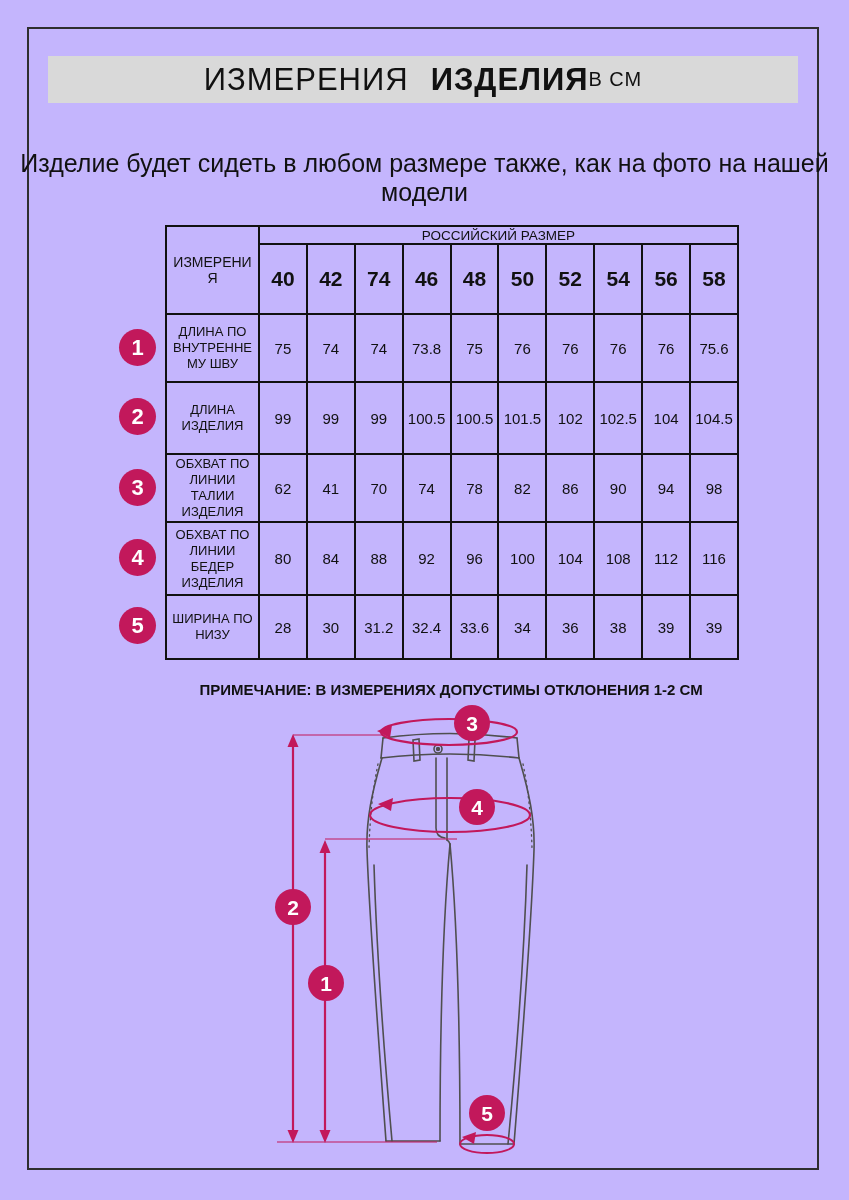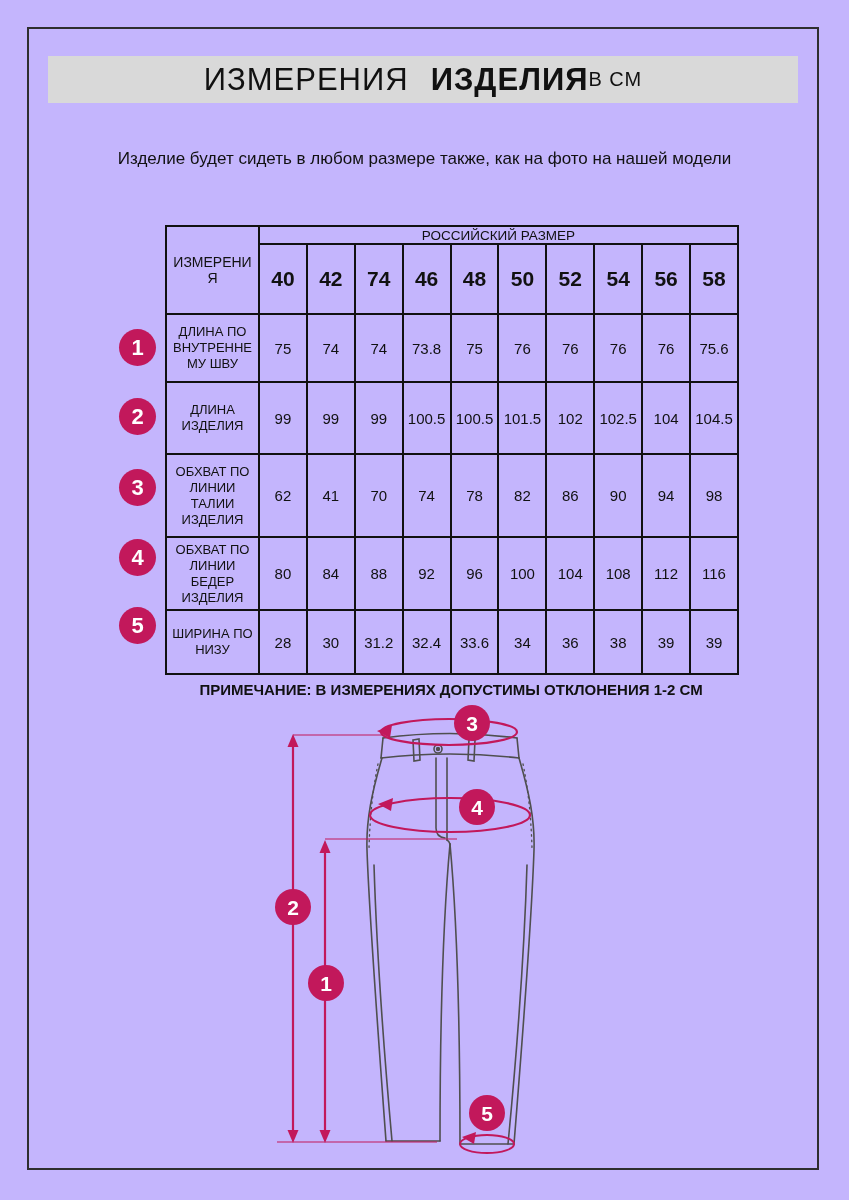--- a/index.html
+++ b/index.html
@@ -18,40 +18,40 @@
   }
   .title-part1 { font-size:31px; font-weight:400; letter-spacing:1px; }
   .title-part2 { font-size:31px; font-weight:700; letter-spacing:1px; margin-left:22px; }
   .title-suffix { font-size:20px; font-weight:400; letter-spacing:1px; }
   .product-code {
     position:absolute; left:0; top:112px; width:849px; text-align:center;
     font-size:25px; font-weight:400;
   }
   .intro-1 {
     position:absolute; left:0; top:149px; width:849px; text-align:center;
-    font-size:17px;
+    font-size:25px;
   }
   .intro-2 {
     position:absolute; left:0; top:182px; width:849px; text-align:center;
     font-size:19px;
   }
   table.size-table {
     position:absolute; left:165px; top:225px; border-collapse:collapse;
     table-layout:fixed; width:572px;
   }
   table.size-table td {
     border:2px solid #111; text-align:center; vertical-align:middle;
     padding:0 2px; overflow-wrap:break-word;
   }
   td.group-header { height:18px; font-size:13.5px; line-height:15px; }
   td.meas-header { font-size:14px; }
   td.size-cell { height:70px; font-size:21px; font-weight:700; }
   td.label-cell { font-size:13px; line-height:16px; }
   td.value-cell { font-size:15px; }
-  tr.r0 { height:68px; } tr.r1 { height:72px; } tr.r2 { height:83px; }
+  tr.r0 { height:68px; } tr.r1 { height:72px; } tr.r2 { height:68px; }
   tr.r3 { height:73px; } tr.r4 { height:64px; }
   .row-badge {
     position:absolute; left:119px; width:37px; height:37px; border-radius:50%;
     background:#c2185b; color:#fff; font-size:22px; font-weight:700;
     line-height:37px; text-align:center;
   }
   .badge-y0 { top:329px; } .badge-y1 { top:398px; } .badge-y2 { top:469px; }
   .badge-y3 { top:539px; } .badge-y4 { top:607px; }
   .note {
     position:absolute; left:165px; top:681px; width:572px; text-align:center;

